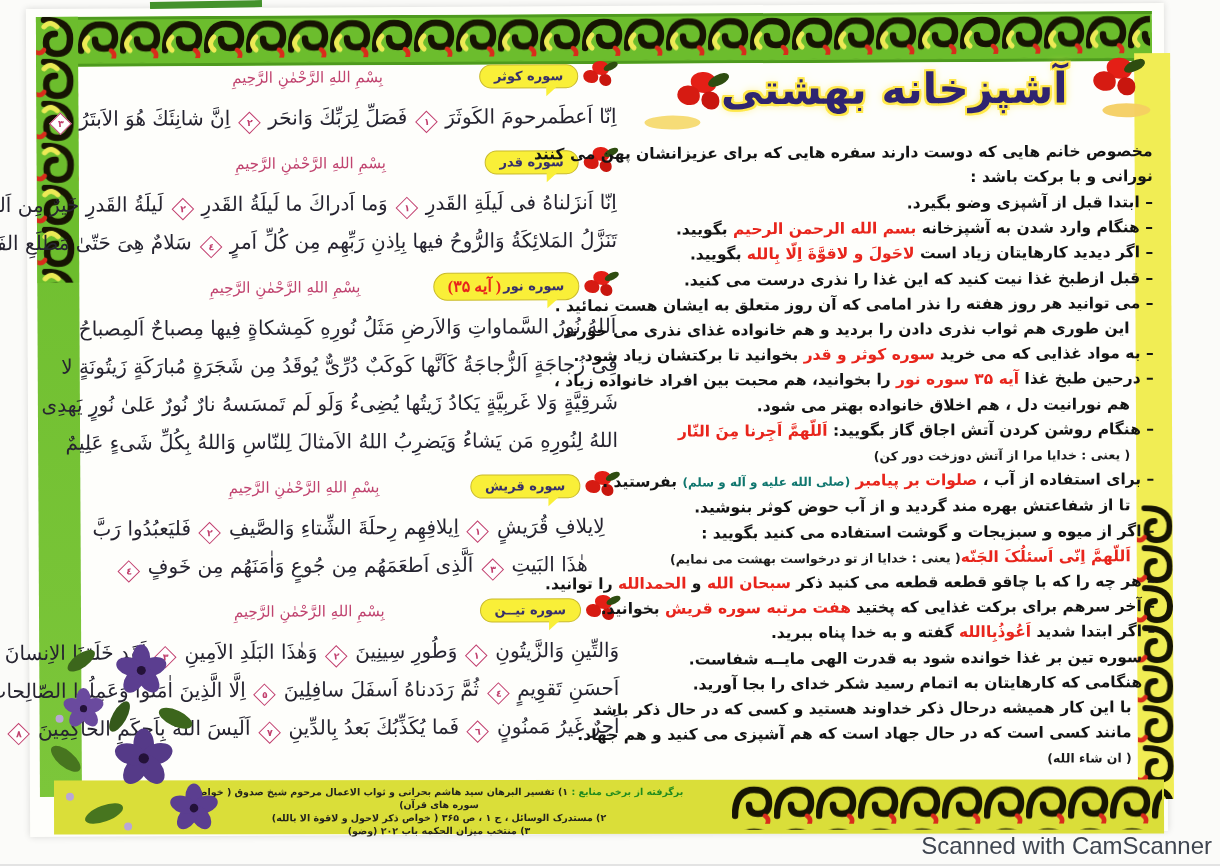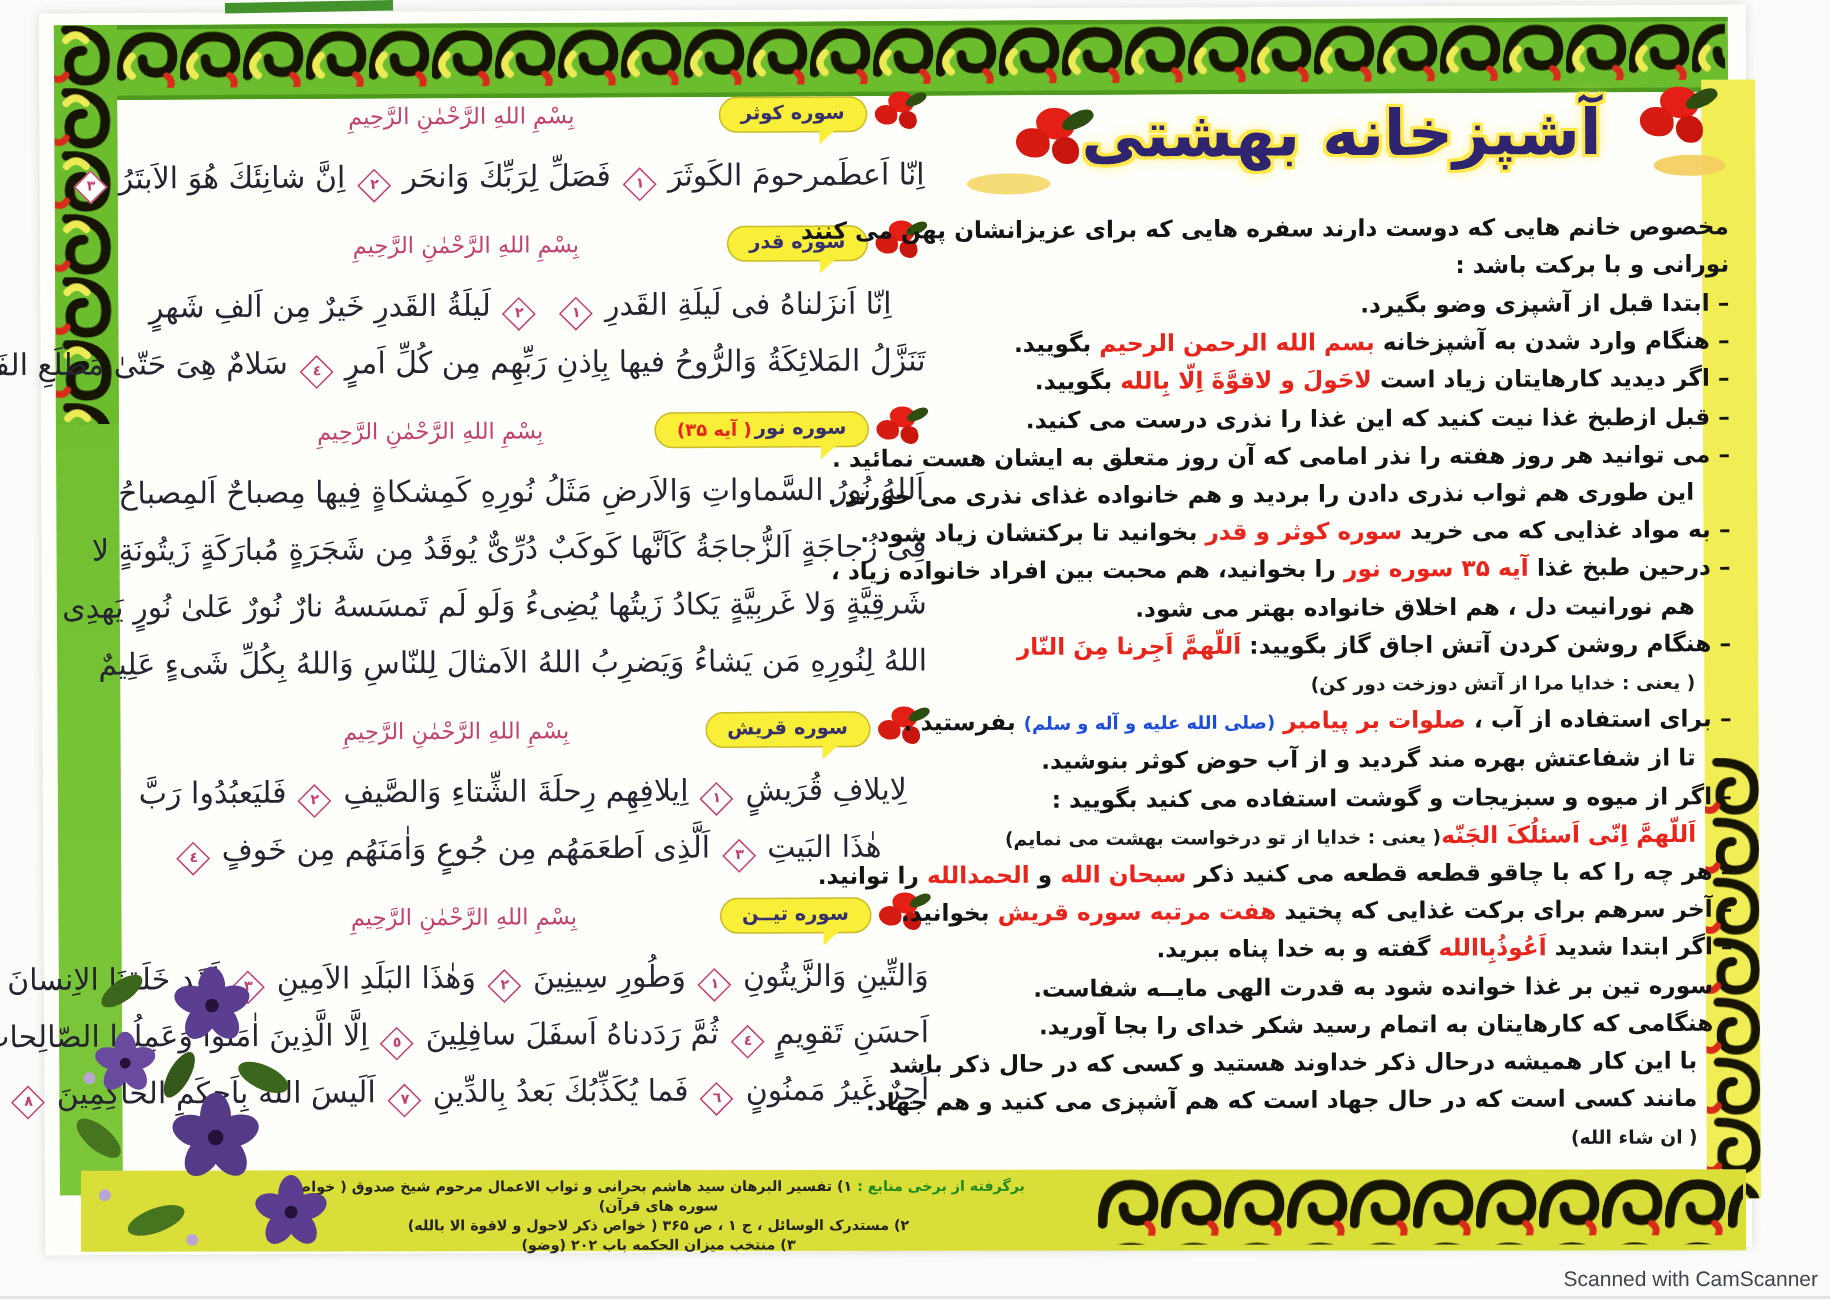--- a/index.html
+++ b/index.html
@@ -30,21 +30,21 @@
   .shead{display:flex;align-items:center;height:36px;margin-bottom:3px;}
   .rose{position:relative;display:inline-block;width:34px;height:30px;flex:0 0 34px;margin-left:4px;}
   .rose i{position:absolute;background:#e41f16;border-radius:50% 55% 45% 60%;}
   .rose .p1{width:17px;height:14px;left:10px;top:0;}
   .rose .p2{width:15px;height:13px;left:1px;top:9px;background:#d61b12;}
   .rose .p3{width:12px;height:12px;left:17px;top:13px;background:#c8160e;}
   .rose .lf{width:15px;height:7px;left:21px;top:2px;background:#2e4d10;transform:rotate(-28deg);}
   .bubble{position:relative;display:inline-flex;align-items:center;background:#f9ef38;
     border:1.5px solid #c9ba2b;border-radius:16px;padding:3px 14px 4px;white-space:nowrap;}
   .bname{font-weight:bold;font-size:13px;color:#37306a;}
-  .aya{font-weight:bold;font-size:12px;color:#e8251c;margin-right:2px;}
+  .aya{font-weight:bold;font-size:16px;color:#e8251c;margin-right:2px;font-family:Liberation Serif, serif;}
   .tail{position:absolute;right:20px;bottom:-9px;width:0;height:0;
     border-right:11px solid transparent;border-top:10px solid #f9ef38;}
   .bismillah{flex:1;text-align:center;font-size:15px;color:#c0436f;padding-left:60px;}
   .vline{height:38px;line-height:38px;text-align:center;white-space:nowrap;
     font-size:20px;color:#262430;}
   .vtext{letter-spacing:.2px;}
   .vmark{display:inline-block;width:14px;height:14px;border:1.6px solid #c2416f;
     transform:rotate(45deg);margin:0 11px;vertical-align:-1px;background:#fff;}
   .vdigit{display:block;transform:rotate(-45deg);font-size:9.5px;line-height:13px;
     text-align:center;color:#c2416f;font-weight:bold;}
@@ -60,32 +60,32 @@
   .blob{position:absolute;width:48px;height:14px;background:#f4cf62;border-radius:50%;opacity:.95;}
   .blob.b1{right:2px;top:52px;}
   .blob.b2{left:8px;top:62px;width:56px;background:#f6da70;}
   .intro-line{font-size:15.5px;font-weight:bold;color:#141414;line-height:25px;white-space:nowrap;}
   .ilist{margin-top:1px;}
   .iline{font-size:15.5px;font-weight:bold;color:#141414;line-height:25.2px;white-space:nowrap;}
   .iline.indent{padding-right:24px;}
   .seg-n{color:#141414;}
   .seg-r{color:#e8251c;}
   .seg-s{font-size:12.5px;color:#1c1c1c;}
-  .seg-sr{font-size:12px;color:#1d4ed8;}
+  .seg-sr{font-size:12px;color:#0f766e;}
   
   .footer-text{position:absolute;left:130px;top:5px;width:510px;direction:rtl;text-align:center;
     font-size:9.5px;font-weight:bold;color:#23221c;line-height:13px;}
   .src-intro{color:#1e8a1e;display:inline;}
   .srcline{display:block;}
   .srcline.first{display:inline;}
   
   .violet{position:absolute;left:-6px;top:590px;}
   
   .watermark{position:absolute;right:8px;bottom:6px;font-family:"Liberation Sans",sans-serif;
-    font-size:14px;color:#3f4550;}
+    font-size:24px;color:#3f4550;}
 </style>
 </head>
 <body>
 
 <div class="page">
 
   <div class="b-top">
     <svg width="1116" height="50">
       <defs>
         <pattern id="sw1" width="42" height="42" patternUnits="userSpaceOnUse">
@@ -167,21 +167,21 @@
             <i class="p2"></i>
             <i class="p3"></i>
             <i class="lf"></i>
           </span>
           <div class="bubble">
             <span class="bname">سوره قدر</span>
             <span class="tail"></span>
           </div>
           <span class="bismillah">بِسْمِ اللهِ الرَّحْمٰنِ الرَّحِیمِ</span>
         </div>
-        <div class="vline"><span class="vtext">اِنّا اَنزَلناهُ فی لَیلَةِ القَدرِ</span><span class="vmark"><span class="vdigit">١</span></span><span class="vmark"><span class="vdigit">٢</span></span><span class="vtext">لَیلَةُ القَدرِ خَیرٌ مِن اَلفِ شَهرٍ</span></div>
+        <div class="vline"><span class="vtext">اِنّا اَنزَلناهُ فی لَیلَةِ القَدرِ</span><span class="vmark"><span class="vdigit">١</span></span><span class="vtext">وَما اَدراكَ ما لَیلَةُ القَدرِ</span><span class="vmark"><span class="vdigit">٢</span></span><span class="vtext">لَیلَةُ القَدرِ خَیرٌ مِن اَلفِ شَهرٍ</span></div>
         <div class="vline"><span class="vtext">تَنَزَّلُ المَلائِكَةُ وَالرُّوحُ فیها بِاِذنِ رَبِّهِم مِن كُلِّ اَمرٍ</span><span class="vmark"><span class="vdigit">٤</span></span><span class="vtext">سَلامٌ هِیَ حَتّیٰ مَطلَعِ الفَجرِ</span></div>
       </div>
       <div class="surah">
         <div class="shead">
           <span class="rose">
             <i class="p1"></i>
             <i class="p2"></i>
             <i class="p3"></i>
             <i class="lf"></i>
           </span>

